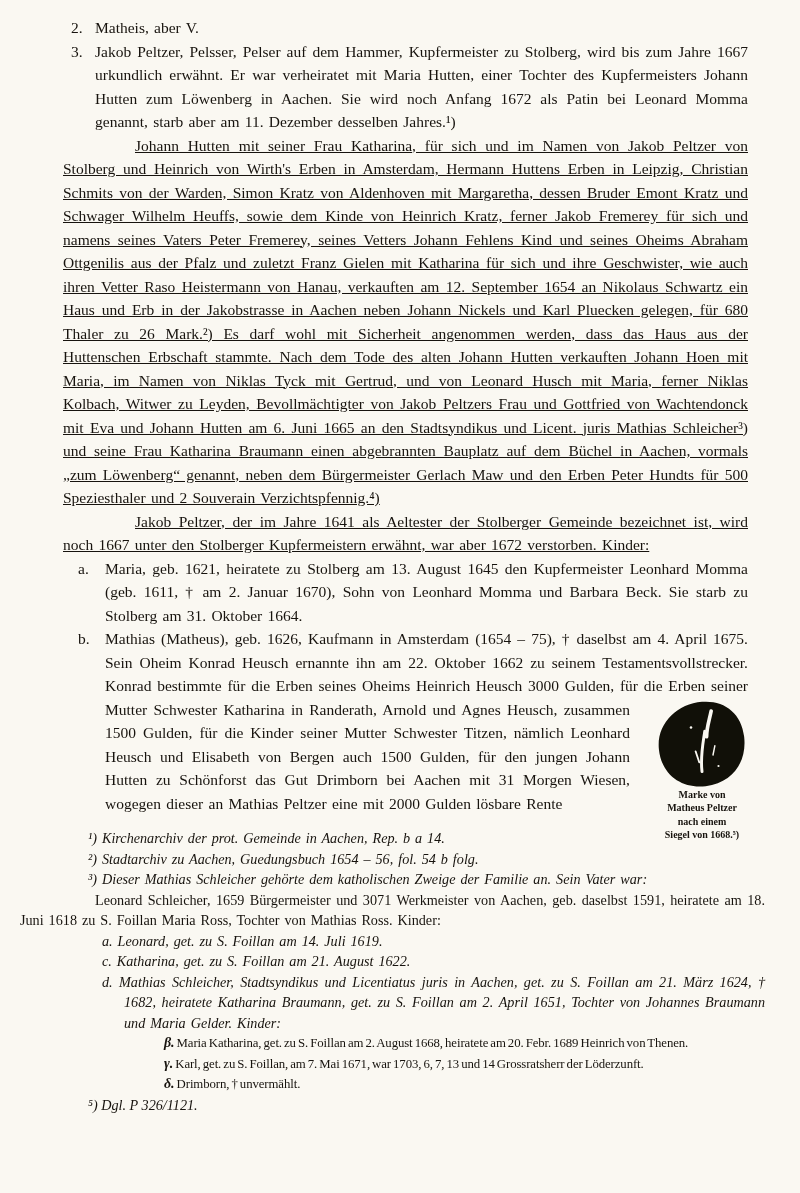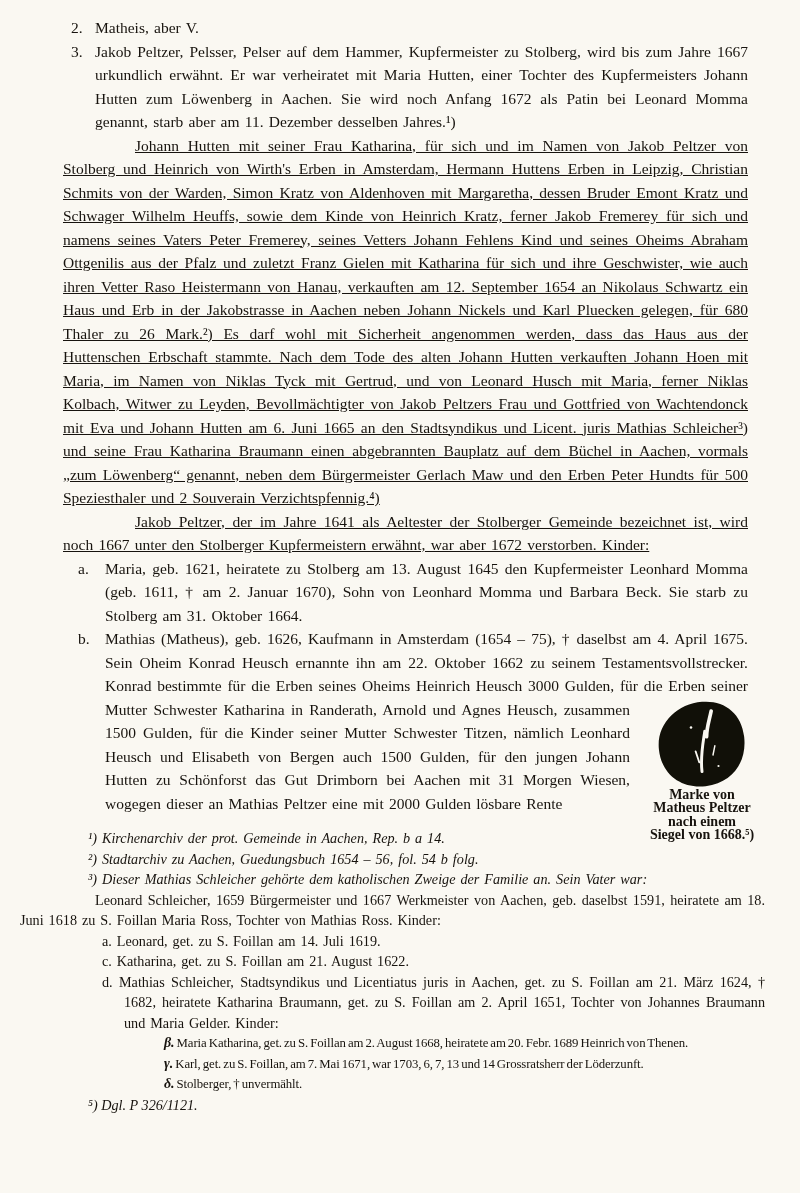--- a/index.html
+++ b/index.html
@@ -14,25 +14,25 @@
     font-size:15.5px; line-height:23.5px;
   }
   .justify { text-align:justify; word-spacing:1.4px; }
   .num-item { position:relative; padding-left:32px; }
   .num-item > .marker { position:absolute; left:8px; top:0; }
   .para-indent { text-indent:72px;text-decoration:underline; }
   .sub-item { position:relative; padding-left:42px; }
   .sub-item > .marker { position:absolute; left:15px; top:0; }
   .seal-box { float:right; width:120px; margin:2px -14px 0 12px; text-align:center; }
   .seal-box svg { display:block; margin:0 auto; }
-  .seal-caption { font-size:14px; line-height:13.5px; font-weight:bold; word-spacing:0; }
+  .seal-caption { font-size:10px; line-height:13.5px; font-weight:bold; word-spacing:0; }
   .footnotes { margin:13px -17px 0 -43px; font-size:14.2px; line-height:20.5px; }
   .fn-line { padding-left:92px; text-indent:-24px;font-style:italic; }
   .fn3-cont { text-indent:75px; }
-  .fn-sub { padding-left:104px; text-indent:-22px; }
+  .fn-sub { padding-left:104px; text-indent:-22px;font-style:italic; }
   .fn-greek { padding-left:170px; text-indent:-26px; font-size:12.8px; line-height:20.5px;
               word-spacing:-1px; letter-spacing:-0.1px; }
   .fn-greek > .gm { font-style:italic; font-weight:bold; font-size:14px; }
   .fn-marker { white-space:nowrap; }
 </style>
 </head>
 <body>
 
 <div class="page">
 
@@ -84,21 +84,21 @@
       <span class="fn-marker">²)</span>
       <span>Stadtarchiv zu Aachen, Guedungsbuch 1654 – 56, fol. 54 b folg.</span>
     </div>
 
     <div class="fn-line justify">
       <span class="fn-marker">³)</span>
       <span>Dieser Mathias Schleicher gehörte dem katholischen Zweige der Familie an.  Sein Vater war:</span>
     </div>
 
     <div class="fn3-cont justify">
-      <span>Leonard Schleicher, 1659 Bürgermeister und 1667 Werkmeister von Aachen, geb. daselbst 1591, heiratete am 18. Juni 1618 zu S. Foillan Maria Ross, Tochter von Mathias Ross.  Kinder:</span>
+      <span>Leonard Schleicher, 1659 Bürgermeister und 3071 Werkmeister von Aachen, geb. daselbst 1591, heiratete am 18. Juni 1618 zu S. Foillan Maria Ross, Tochter von Mathias Ross.  Kinder:</span>
     </div>
 
     <div class="fn-sub justify">
       <span>a.</span>
       <span>Leonard, get. zu S. Foillan am 14. Juli 1619.</span>
     </div>
     <div class="fn-sub justify">
       <span>c.</span>
       <span>Katharina, get. zu S. Foillan am 21. August 1622.</span>
     </div>
@@ -110,21 +110,21 @@
     <div class="fn-greek">
       <span class="gm">β.</span>
       <span>Maria Katharina, get. zu S. Foillan am 2. August 1668, heiratete am 20. Febr. 1689 Heinrich von Thenen.</span>
     </div>
     <div class="fn-greek">
       <span class="gm">γ.</span>
       <span>Karl, get. zu S. Foillan, am 7. Mai 1671, war 1703, 6, 7, 13 und 14 Grossratsherr der Löderzunft.</span>
     </div>
     <div class="fn-greek">
       <span class="gm">δ.</span>
-      <span>Stolberger, † unvermählt.</span>
+      <span>Drimborn, † unvermählt.</span>
     </div>
 
 
     <div class="fn-line">
       <span class="fn-marker">⁵)</span>
       <span>Dgl. P 326/1121.</span>
     </div>
 
   </div>
 

